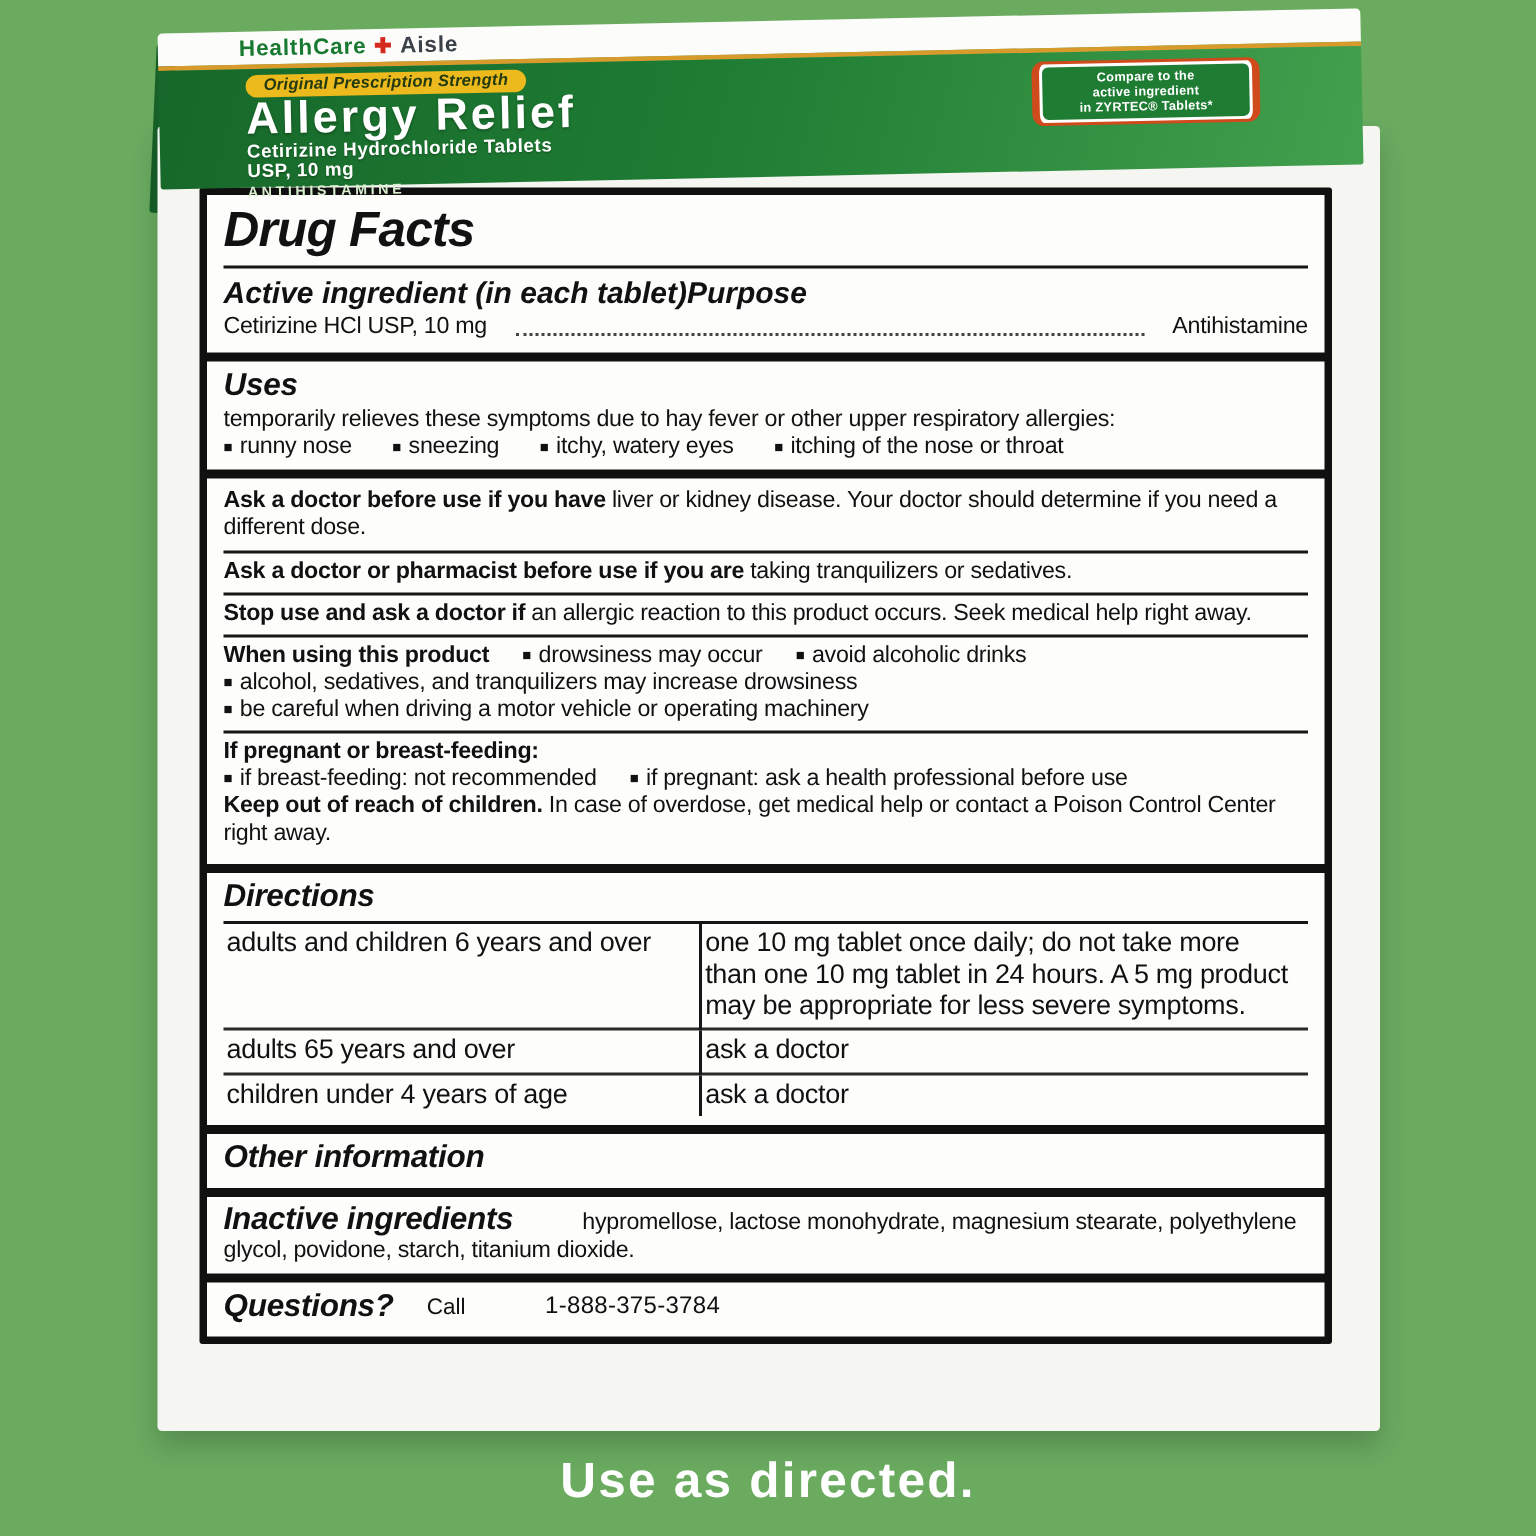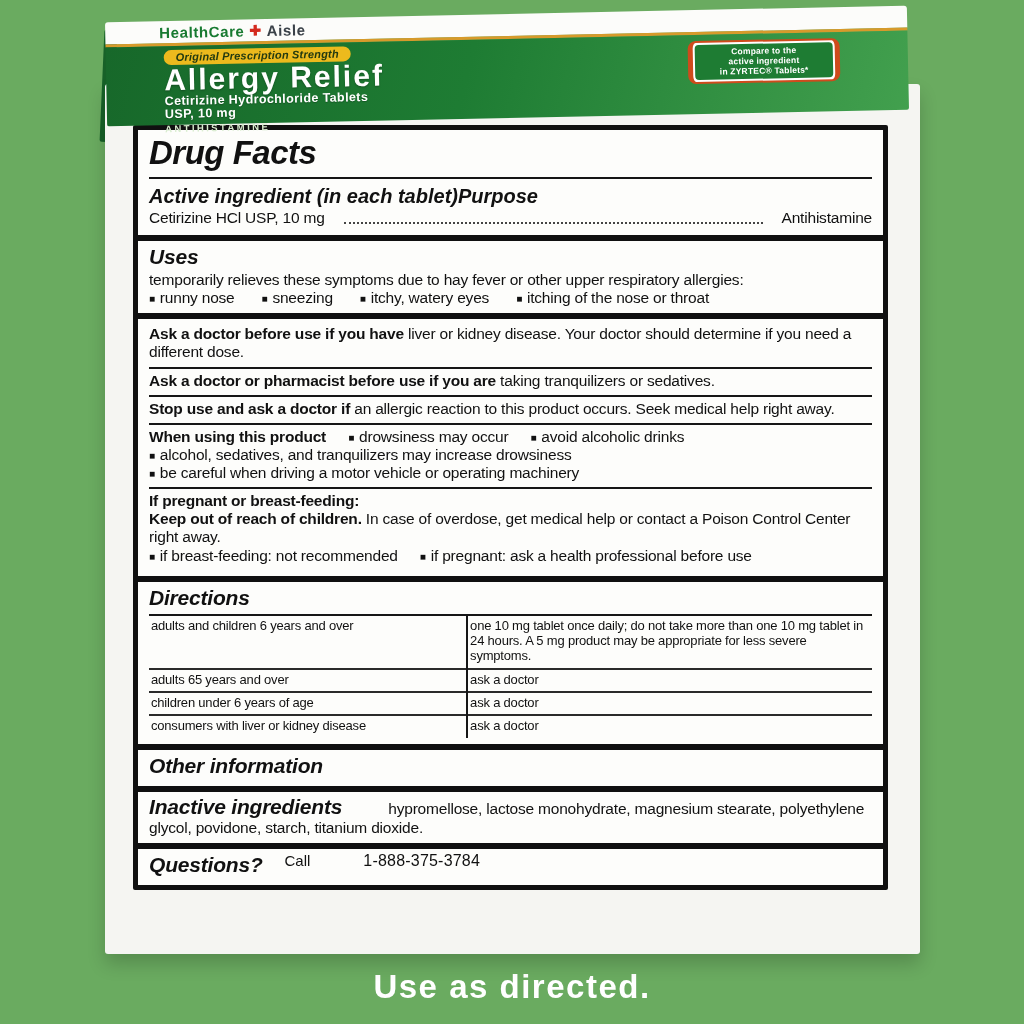--- a/index.html
+++ b/index.html
@@ -83,28 +83,28 @@
   .leader-row { display:flex; align-items:flex-end; font-size:15.5px; letter-spacing:-.2px; padding-bottom:2px;gap:16px; }
   .leader { flex:1; border-bottom:2px dotted #444; margin:0 3px 3px; }
 
   .uses-bullets { display:flex; gap:27px; }
 
   .wblock { padding:3px 0 5px; }
   .wblock + .wblock { border-top:2px solid #161616; }
   .inline-gap { margin-left:18px; }
 
   .dtable { width:100%; border-collapse:collapse; border-top:2px solid #161616; margin-top:2px; }
-  .dtable td { vertical-align:top; padding:2px 8px 4px 2px; font-size:13px; line-height:1.18; letter-spacing:-.2px; }
+  .dtable td { vertical-align:top; padding:2px 8px 4px 2px; font-size:18px; line-height:1.18; letter-spacing:-.2px; }
   .dtable td.who { width:44%; border-right:2px solid #161616; }
   .dtable tr + tr td { border-top:2px solid #2a2a2a; }
 
   .other-row { display:flex; align-items:flex-start; }
   .other-row .h-sec { margin-right:44px; }
   .inact .h-sec { display:inline; padding-right:46px; }
-  .q-row { display:flex; align-items:flex-start; }
+  .q-row { display:flex; align-items:center; }
   .q-row .h-sec { margin-right:22px; }
   .q-call { font-size:15px; margin-right:6px; }
   .q-phone { font-size:16px; font-weight:normal; letter-spacing:.2px;margin-left:47px; }
 
   
   .footer {
     position:absolute; left:0; right:0; top:968px; text-align:center;
     color:#ffffff; font-size:33px; font-weight:bold; letter-spacing:1.5px;
   }
 </style>
@@ -182,47 +182,43 @@
             <span class="b">When using this product</span>
             <span class="inline-gap"><span class="sq">■</span><span>drowsiness may occur</span></span>
             <span class="inline-gap"><span class="sq">■</span><span>avoid alcoholic drinks</span></span>
           </div>
           <div><span class="sq">■</span><span>alcohol, sedatives, and tranquilizers may increase drowsiness</span></div>
           <div><span class="sq">■</span><span>be careful when driving a motor vehicle or operating machinery</span></div>
         </div>
         <div class="wblock t">
           <div class="b">If pregnant or breast-feeding:</div>
           <div>
-            <span class="b">Keep out of reach of children.</span><span>  In case of overdose, get medical help or contact a Poison Control Center right away.</span>
+            <span><span class="sq">■</span><span>if breast-feeding: not recommended</span></span>
+            <span class="inline-gap"><span class="sq">■</span><span>if pregnant: ask a health professional before use</span></span>
           </div>
           <div>
-            <span><span class="sq">■</span><span>if breast-feeding: not recommended</span></span>
-            <span class="inline-gap"><span class="sq">■</span><span>if pregnant: ask a health professional before use</span></span>
+            <span class="b">Keep out of reach of children.</span><span>  In case of overdose, get medical help or contact a Poison Control Center right away.</span>
           </div>
         </div>
       </div>
 
       <div class="sec">
         <div class="h-sec">Directions</div>
         <table class="dtable">
           <tbody>
               <tr>
             <td class="who">adults and children 6 years and over</td>
             <td class="dose">one 10 mg tablet once daily; do not take more than one 10 mg tablet in 24 hours. A 5 mg product may be appropriate for less severe symptoms.</td>
           </tr>
           <tr>
             <td class="who">adults 65 years and over</td>
             <td class="dose">ask a doctor</td>
           </tr>
           <tr>
-            <td class="who">children under 6 years of age</td>
-            <td class="dose">ask a doctor</td>
-          </tr>
-          <tr>
-            <td class="who">consumers with liver or kidney disease</td>
+            <td class="who">children under 4 years of age</td>
             <td class="dose">ask a doctor</td>
           </tr>
         </tbody>
           </table>
       </div>
 
       <div class="sec">
         <div class="other-row">
           <span class="h-sec">Other information</span>
         </div>

